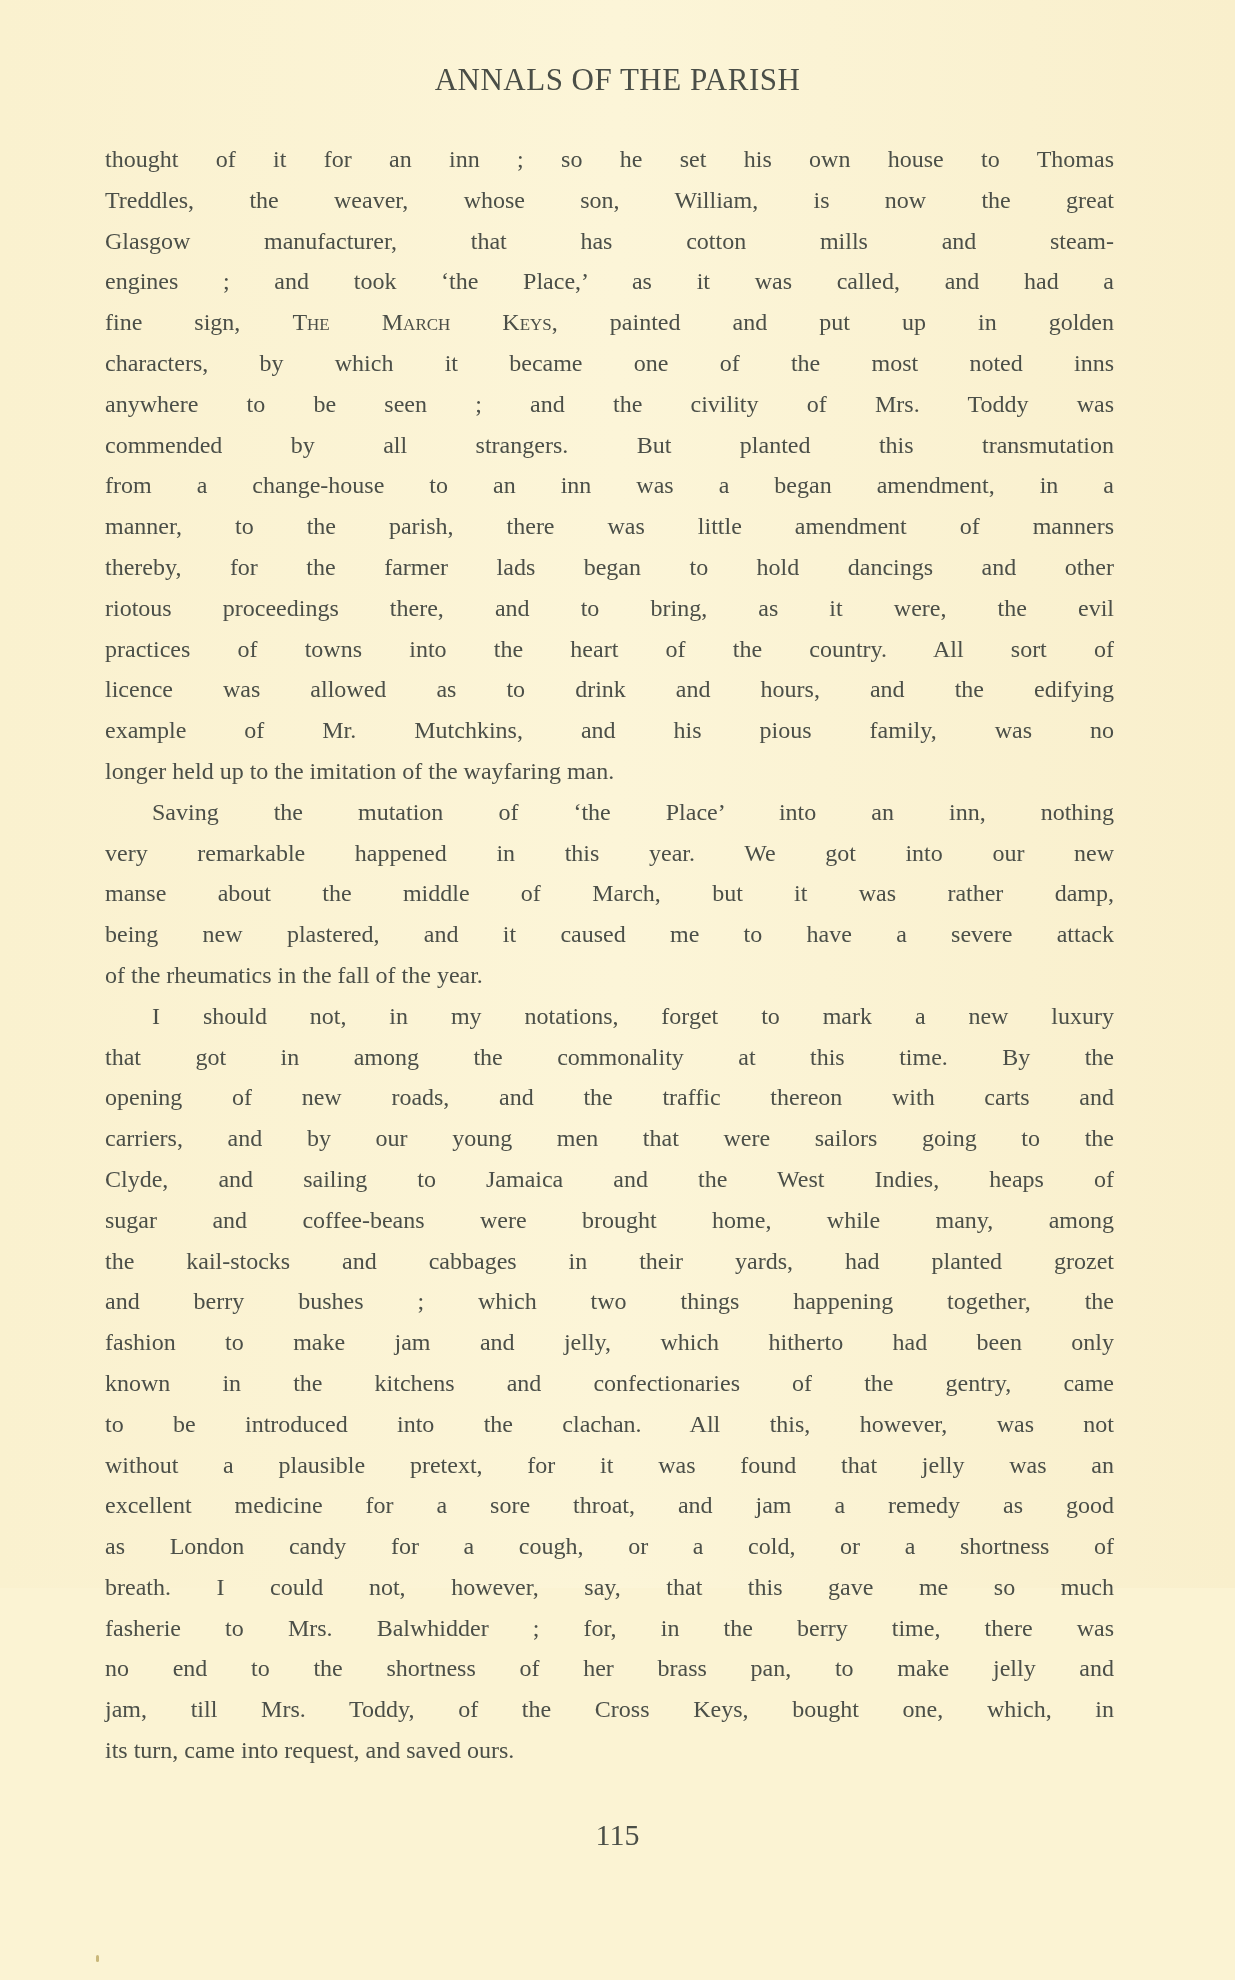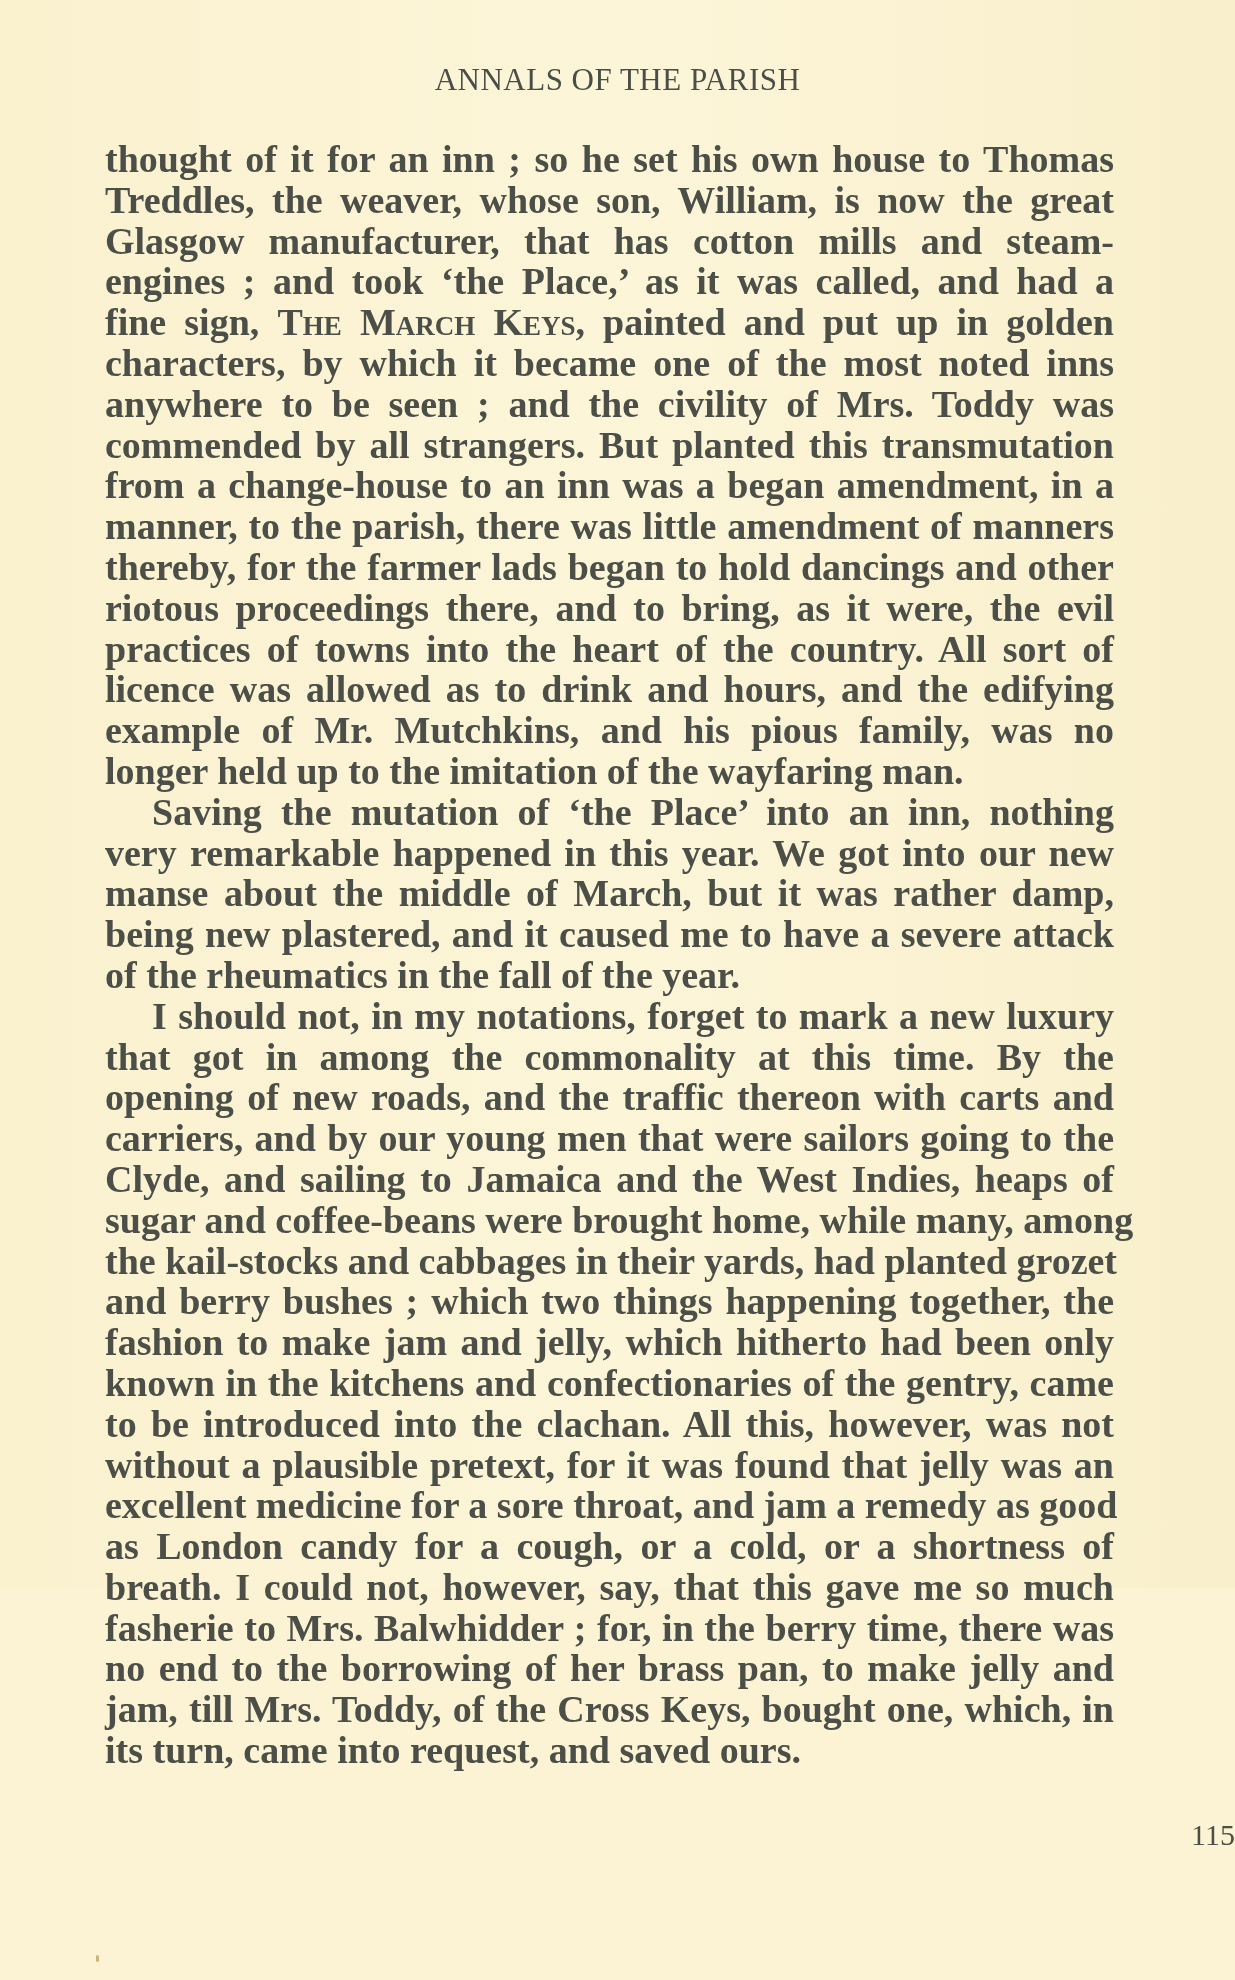--- a/index.html
+++ b/index.html
@@ -19,33 +19,32 @@
     position: absolute; top: 62px; left: 0; width: 1235px;
     text-align: center;
     font-size: 31px; letter-spacing: 0.5px;
     color: #4a4e47;
   }
   .body-text {
     position: absolute; top: 139px; left: 105px; width: 1009px;
   }
   .line {
     height: 40.8px; line-height: 40.8px;
-    font-size: 38px;
+    font-size: 24px;
     text-align: justify;
     text-align-last: justify;
     white-space: nowrap;
     overflow: visible;
-    font-weight: bold;
   }
   .line.last { text-align-last: left; }
   .line.indent { padding-left: 47px; }
   .sc { font-variant: small-caps; }
   .folio {
     position: absolute; top: 1818px; left: 0; width: 1235px;
-    text-align: right; font-size: 30px; color: #4a4e47;
+    text-align: center; font-size: 30px; color: #4a4e47;
   }
   .speck {
     position: absolute; left: 96px; top: 1955px; width: 3px; height: 7px;
     background: #c9b77a; border-radius: 2px;
   }
 </style>
 </head>
 <body>
 
 <div class="page">
@@ -82,20 +81,20 @@
     <div class="line">the kail-stocks and cabbages in their yards, had planted grozet</div>
     <div class="line">and berry bushes ; which two things happening together, the</div>
     <div class="line">fashion to make jam and jelly, which hitherto had been only</div>
     <div class="line">known in the kitchens and confectionaries of the gentry, came</div>
     <div class="line">to be introduced into the clachan.  All this, however, was not</div>
     <div class="line">without a plausible pretext, for it was found that jelly was an</div>
     <div class="line">excellent medicine for a sore throat, and jam a remedy as good</div>
     <div class="line">as London candy for a cough, or a cold, or a shortness of</div>
     <div class="line">breath.  I could not, however, say, that this gave me so much</div>
     <div class="line">fasherie to Mrs. Balwhidder ; for, in the berry time, there was</div>
-    <div class="line">no end to the borrowing of her brass pan, to make jelly and</div>
+    <div class="line">no end to the shortness of her brass pan, to make jelly and</div>
     <div class="line">jam, till Mrs. Toddy, of the Cross Keys, bought one, which, in</div>
     <div class="line last">its turn, came into request, and saved ours.</div>
   </div>
 
   <div class="folio">115</div>
   <div class="speck"></div>
 </div>
 
 </body></html>

